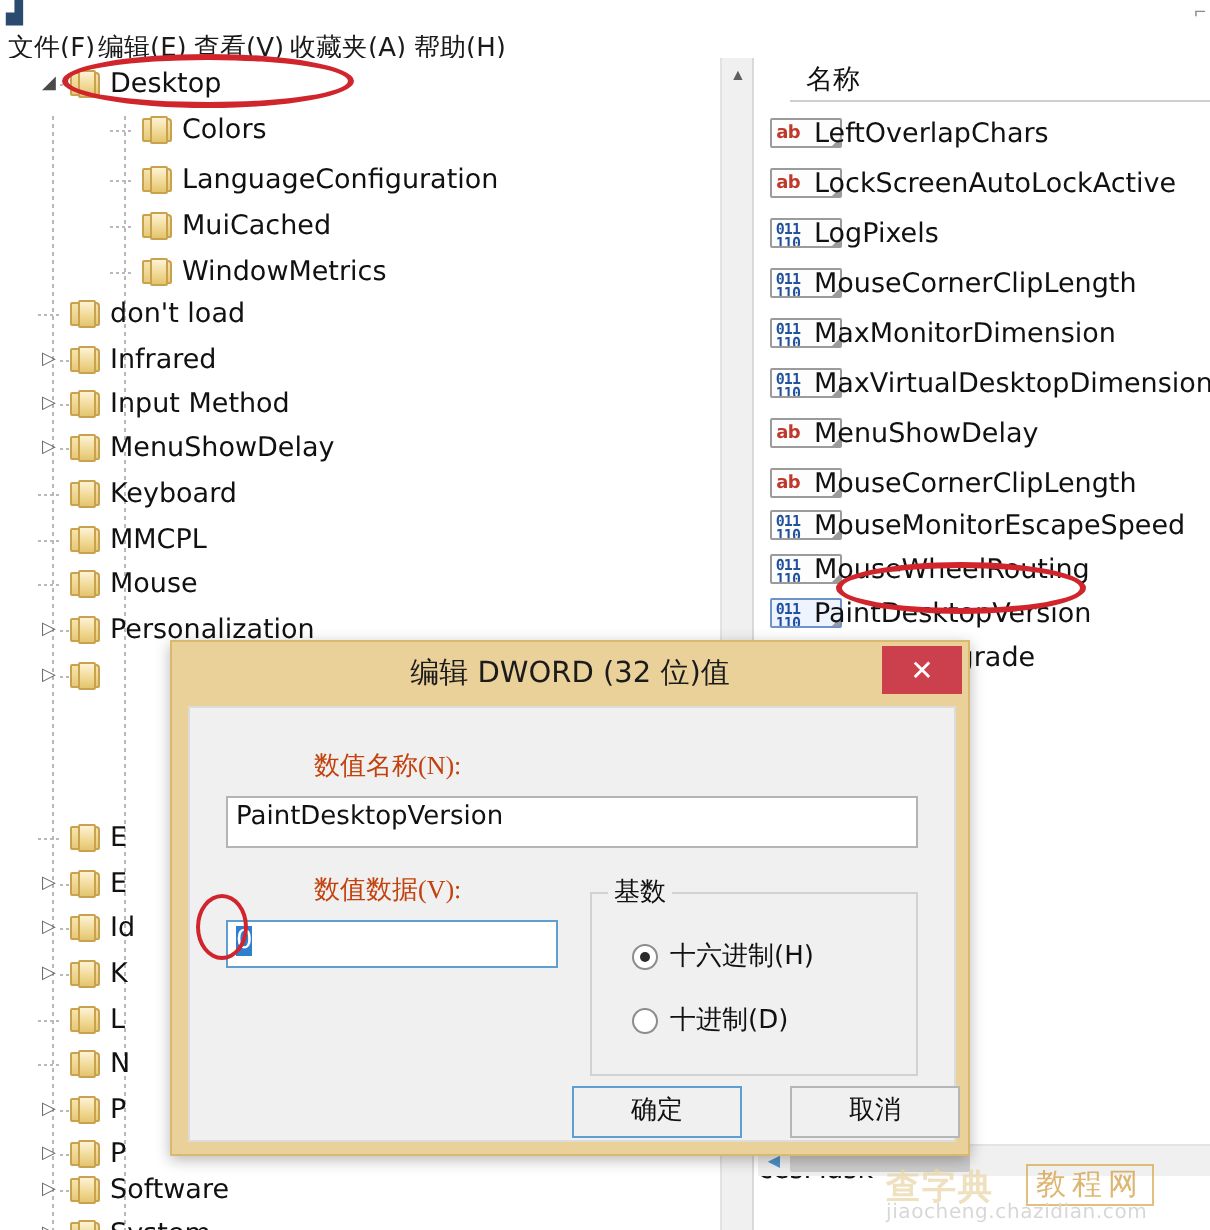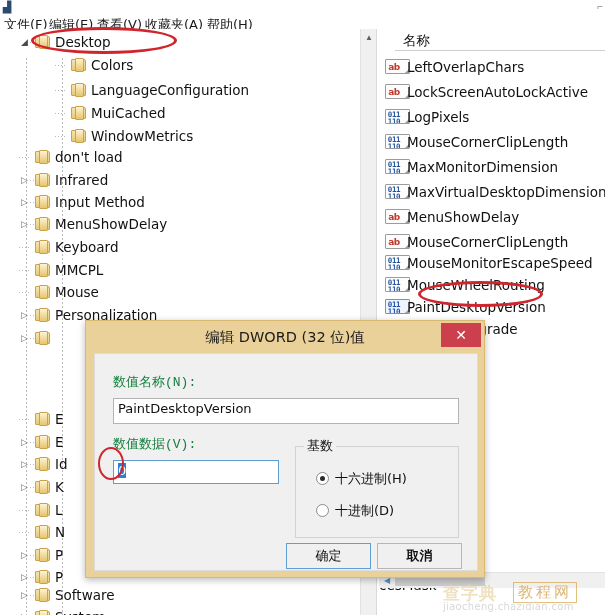--- a/index.html
+++ b/index.html
@@ -105,21 +105,21 @@
   }
   .vrow {
     position: absolute; left: 0; width: 226px; height: 24px;
     font-size: 13.5px; color: #111; white-space: nowrap; cursor: default;
     font-family: "DejaVu Sans", "Liberation Sans", sans-serif;
   }
   .vrow .vlbl { position: absolute; left: 28px; top: 2px; line-height: 20px; }
 
   
   .vicon {
-    position: absolute; left: 6px; top: 4px; width: 25px; height: 15px;
+    position: absolute; left: 6px; top: 4px; width: 36px; height: 15px;
     background: #fdfdfd; border: 1px solid #9b9b9b; border-radius: 1px;
     overflow: hidden;
   }
   .vicon:after {
     content:""; position: absolute; right: 0; bottom: 0;
     border-left: 4px solid transparent; border-bottom: 4px solid #9b9b9b;
   }
   .vicon .g {
     position: absolute; left: 1px; top: 0px; width: 14px; height: 14px;
     font-size: 7.5px; line-height: 7px; letter-spacing: -0.4px;
@@ -170,22 +170,23 @@
   .dlg-close {
     position: absolute; right: 3px; top: 2px; width: 40px; height: 24px;
     background: #cc3f4d; color: #fff; font-size: 14px; text-align: center;
     line-height: 24px; cursor: pointer;
   }
   .dlg-body {
     position: absolute; left: 8px; top: 32px; width: 384px; height: 218px;
     background: #f0f0f0; border: 1px solid #dcdcdc;
   }
   .lbl-static {
-    position: absolute; font-size: 13px; color: #15803d; line-height: 18px;
-    font-family: Liberation Mono, monospace;
+    position: absolute; font-size: 13px; color: #c2410c; line-height: 18px;
+    font-family: Liberation Serif, serif;
+    margin-left: 44px;
   }
   .txtfield {
     position: absolute; background: #ffffff; border: 1px solid #b4b4b4;
     font-size: 13px; color: #111; line-height: 20px; padding-left: 4px;
     font-family: "DejaVu Sans", "Liberation Sans", sans-serif;
     white-space: nowrap; overflow: hidden;
   }
   .txtfield.active { border: 1px solid #5f9ed1; }
   .sel-text { background: #2f7fd1; color: #ffffff; }
 
@@ -615,21 +616,21 @@
           <span class="dot"></span>
           <span class="rlbl">十六进制(H)</span>
         </div>
         <div class="radio" style="left:20px; top:56px;">
           <span class="dot"></span>
           <span class="rlbl">十进制(D)</span>
         </div>
       </div>
 
       <div class="btn default" style="left:191px; top:189px; width:85px;">确定</div>
-      <div class="btn" style="left:282px; top:189px; width:85px;font-weight:bold;">取消</div>
+      <div class="btn" style="left:300px; top:189px; width:85px;">取消</div>
     </div>
   </div>
 
   <div class="ellipse" style="left:31px;  top:27px;  width:146px; height:27px;"></div>
   <div class="ellipse" style="left:418px; top:281px; width:125px; height:26px;"></div>
   <div class="ellipse thin" style="left:98px; top:447px; width:26px; height:33px;"></div>
 
   <div class="watermark">
     <span class="big">查字典</span>
     <span class="box">教程网</span>

